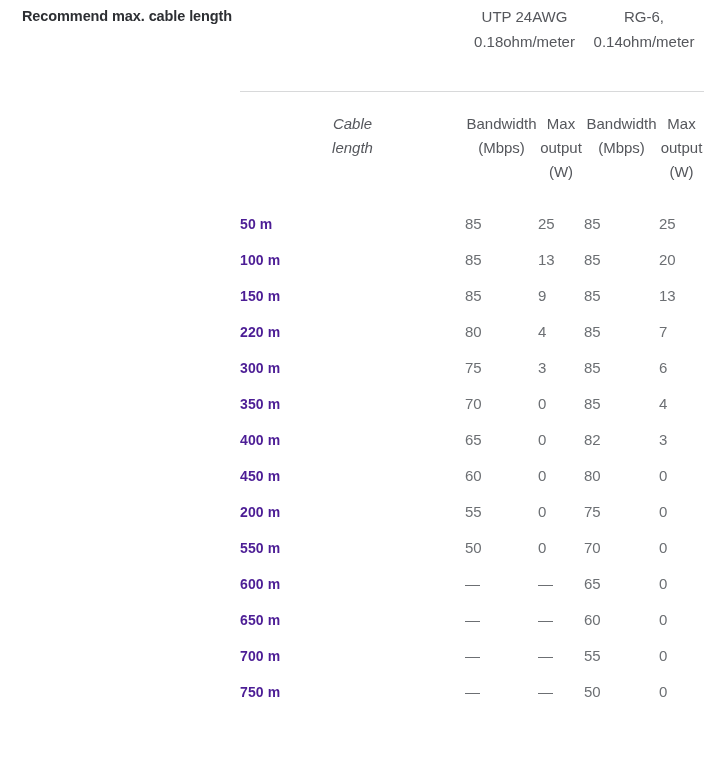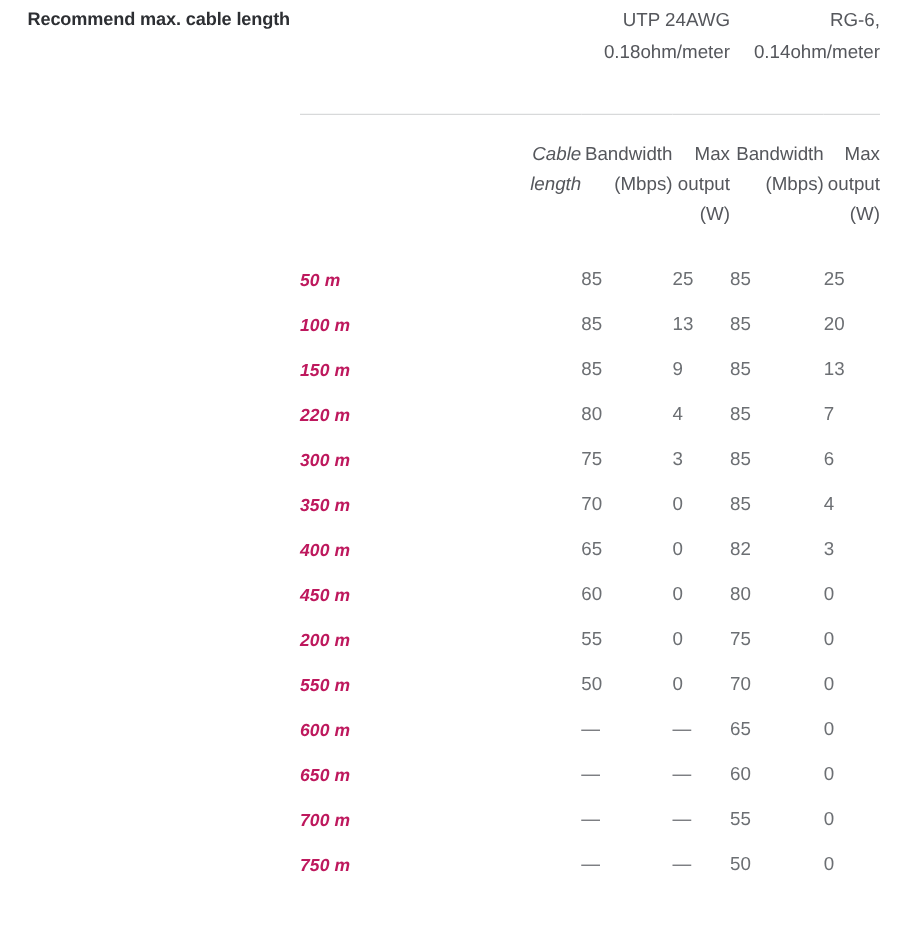--- a/index.html
+++ b/index.html
@@ -32,21 +32,21 @@
     width: 464px;
     flex: none;
   }
   col.c1 { width: 225px; }
   col.c2 { width: 73px; }
   col.c3 { width: 46px; }
   col.c4 { width: 75px; }
   col.c5 { width: 45px; }
 
   thead th {
-    text-align: right;
+    text-align: center;
     font-weight: 400;
     color: #55575c;
     font-size: 15px;
     vertical-align: top;
     overflow: visible;
     white-space: normal;
   }
   tr.type-row th {
     line-height: 25px;
     padding: 0 0 37px 0;
@@ -65,23 +65,22 @@
     font-size: 15px;
     line-height: 16px;
     padding: 10px 0;
     color: #6c6f73;
     vertical-align: top;
     overflow: visible;
   }
   tbody td.len {
     font-size: 14px;
     font-weight: 700;
-    color: #be185d;
+    color: #4c1d95;
     letter-spacing: 0.1px;
-    font-style: italic;
   }
 </style>
 </head>
 <body>
 
 <div class="page">
 
   <div class="section-label">Recommend max. cable length</div>
 
   <table class="spec-table">

